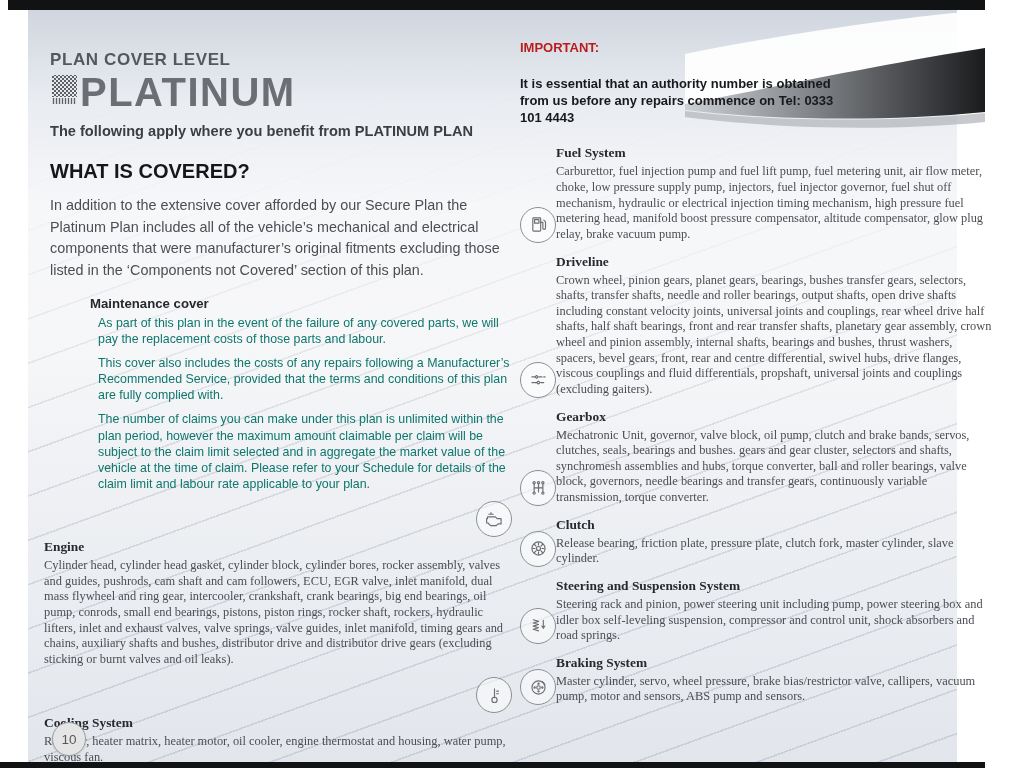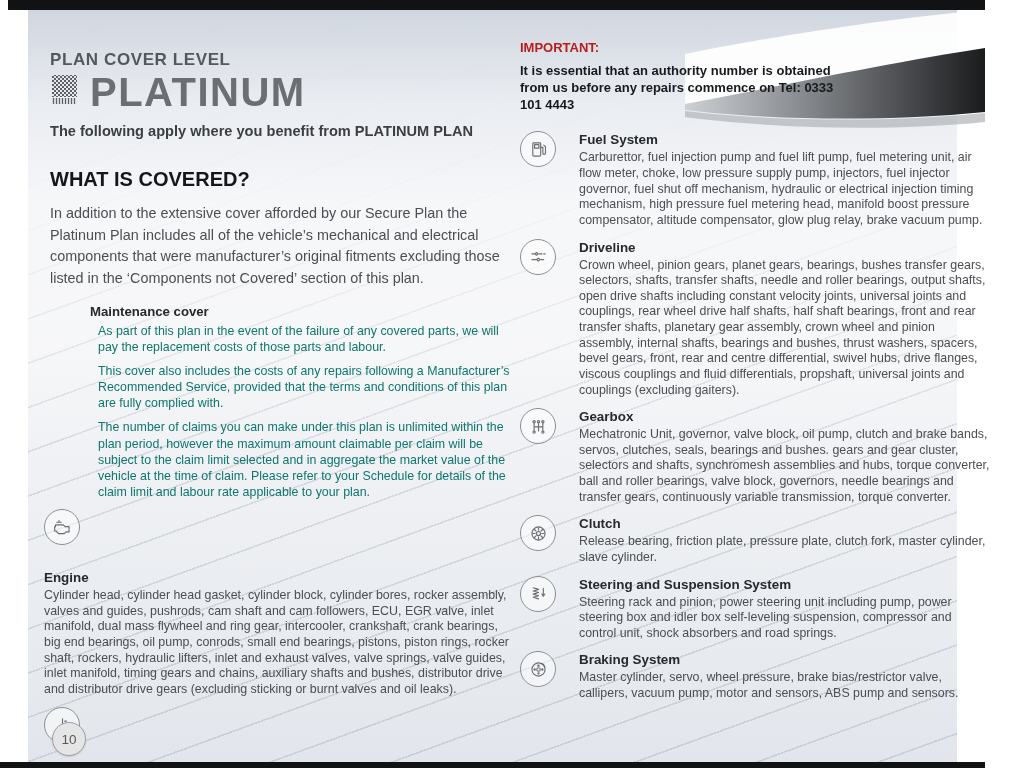--- a/index.html
+++ b/index.html
@@ -18,44 +18,44 @@
   }
 
   .bar-top{position:absolute;left:8px;right:0;top:0;height:10px;background:#111214;}
   .bar-bottom{position:absolute;left:0;right:0;bottom:0;height:6px;background:#111214;}
 
   .swoosh{position:absolute;right:0;top:8px;width:300px;height:170px;pointer-events:none;}
 
   
   .col-left{position:absolute;left:50px;top:50px;width:462px;}
   .kicker{font-size:17px;font-weight:700;color:#54585d;letter-spacing:.6px;margin:0;}
-  .plan-row{display:flex;align-items:center;gap:10px;margin-top:2px;}
+  .plan-row{display:flex;align-items:center;margin-top:2px;}
   .plan-title{font-size:40px;font-weight:700;color:#6b6f73;letter-spacing:1.5px;line-height:1;}
   .subtitle{font-size:14.6px;font-weight:700;color:#3b3f44;margin-top:11px;}
-  .h-covered{font-size:20px;font-weight:800;color:#141619;margin:29px 0 0 0;}
+  .h-covered{font-size:20px;font-weight:800;color:#141619;margin:21px 0 0 0;}
   .intro{font-size:14.4px;color:#4b4e53;line-height:1.5;margin-top:12px;}
 
   .maintenance{margin-left:40px;margin-top:14px;width:421px;}
   .maint-title{font-size:13.2px;font-weight:700;color:#26292d;margin:0 0 4px 0;}
   .maint-p{font-size:12.4px;color:#0f766e;line-height:1.3;margin:0 0 8px 8px;}
 
   .sections{margin-top:8px;}
   .col-left .sections .section{margin-left:-6px;flex-direction:column;}
-  .section{display:flex;align-items:flex-start;gap:23px;margin-bottom:9px;}
+  .section{display:flex;align-items:flex-end;gap:0;margin-bottom:9px;font-family:Liberation Serif, serif;}
   .icon-circle{flex:0 0 auto;width:34px;height:34px;border:1.2px solid #8b8f94;border-radius:50%;
     display:flex;align-items:center;justify-content:center;background:rgba(255,255,255,.5);margin-top:1px;}
   .icon-circle svg{display:block;}
   .section-text{flex:1;}
   .section-title{font-size:13.4px;font-weight:700;color:#26292d;margin:2px 0 3px 0;}
   .section-body{font-size:12.4px;color:#4b4e53;line-height:1.26;margin:0;}
 
   
   .col-right{position:absolute;left:520px;top:40px;width:472px;}
   .important-label{font-size:13px;font-weight:800;color:#b91c1c;margin:0;}
-  .important-text{font-size:13px;font-weight:700;color:#17191c;line-height:1.32;margin-top:7px;width:330px;position:relative;z-index:2;}
+  .important-text{font-size:13px;font-weight:700;color:#17191c;line-height:1.32;margin-top:20px;width:330px;position:relative;z-index:2;}
   .col-right .sections{margin-top:17px;}
 
   .page-badge{position:absolute;left:52px;top:722px;width:32px;height:32px;border-radius:50%;
     background:#e5e5e5;border:1px solid #9aa0a6;display:flex;align-items:center;justify-content:center;
     font-size:13.5px;color:#55585d;box-shadow:0 1px 2px rgba(0,0,0,.12);}
 </style>
 </head>
 <body>
 
 <div class="page">

